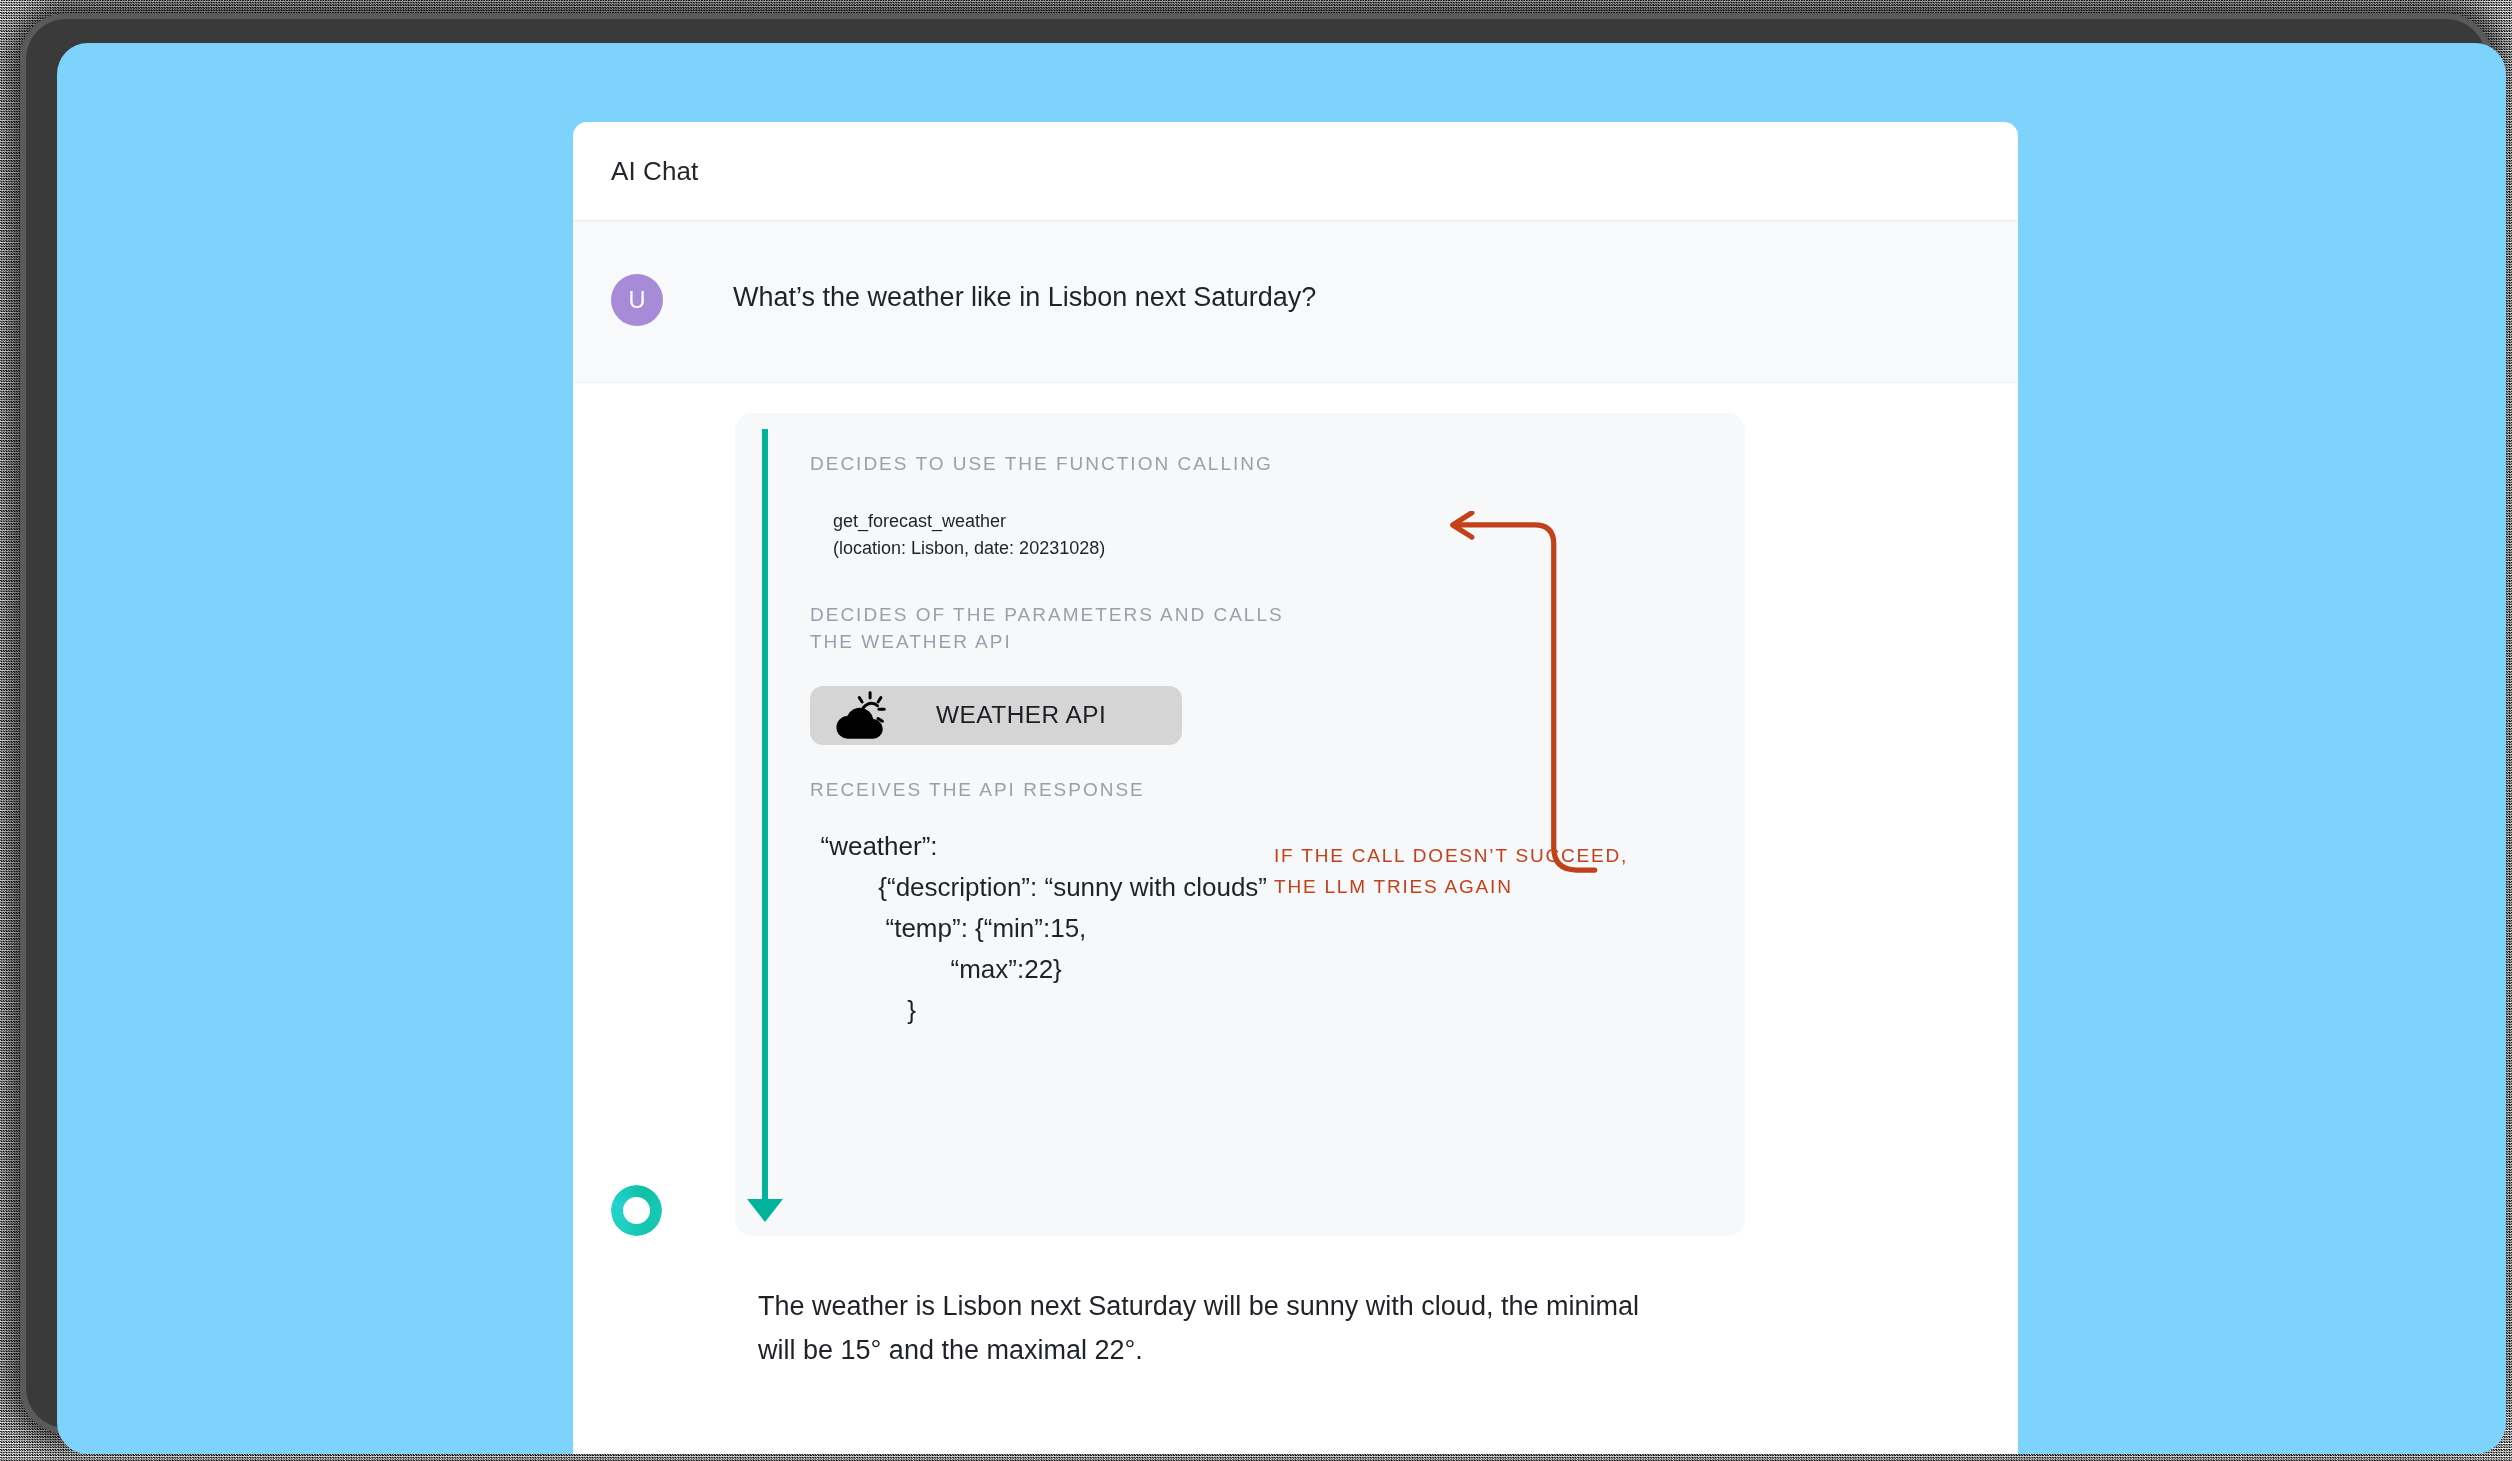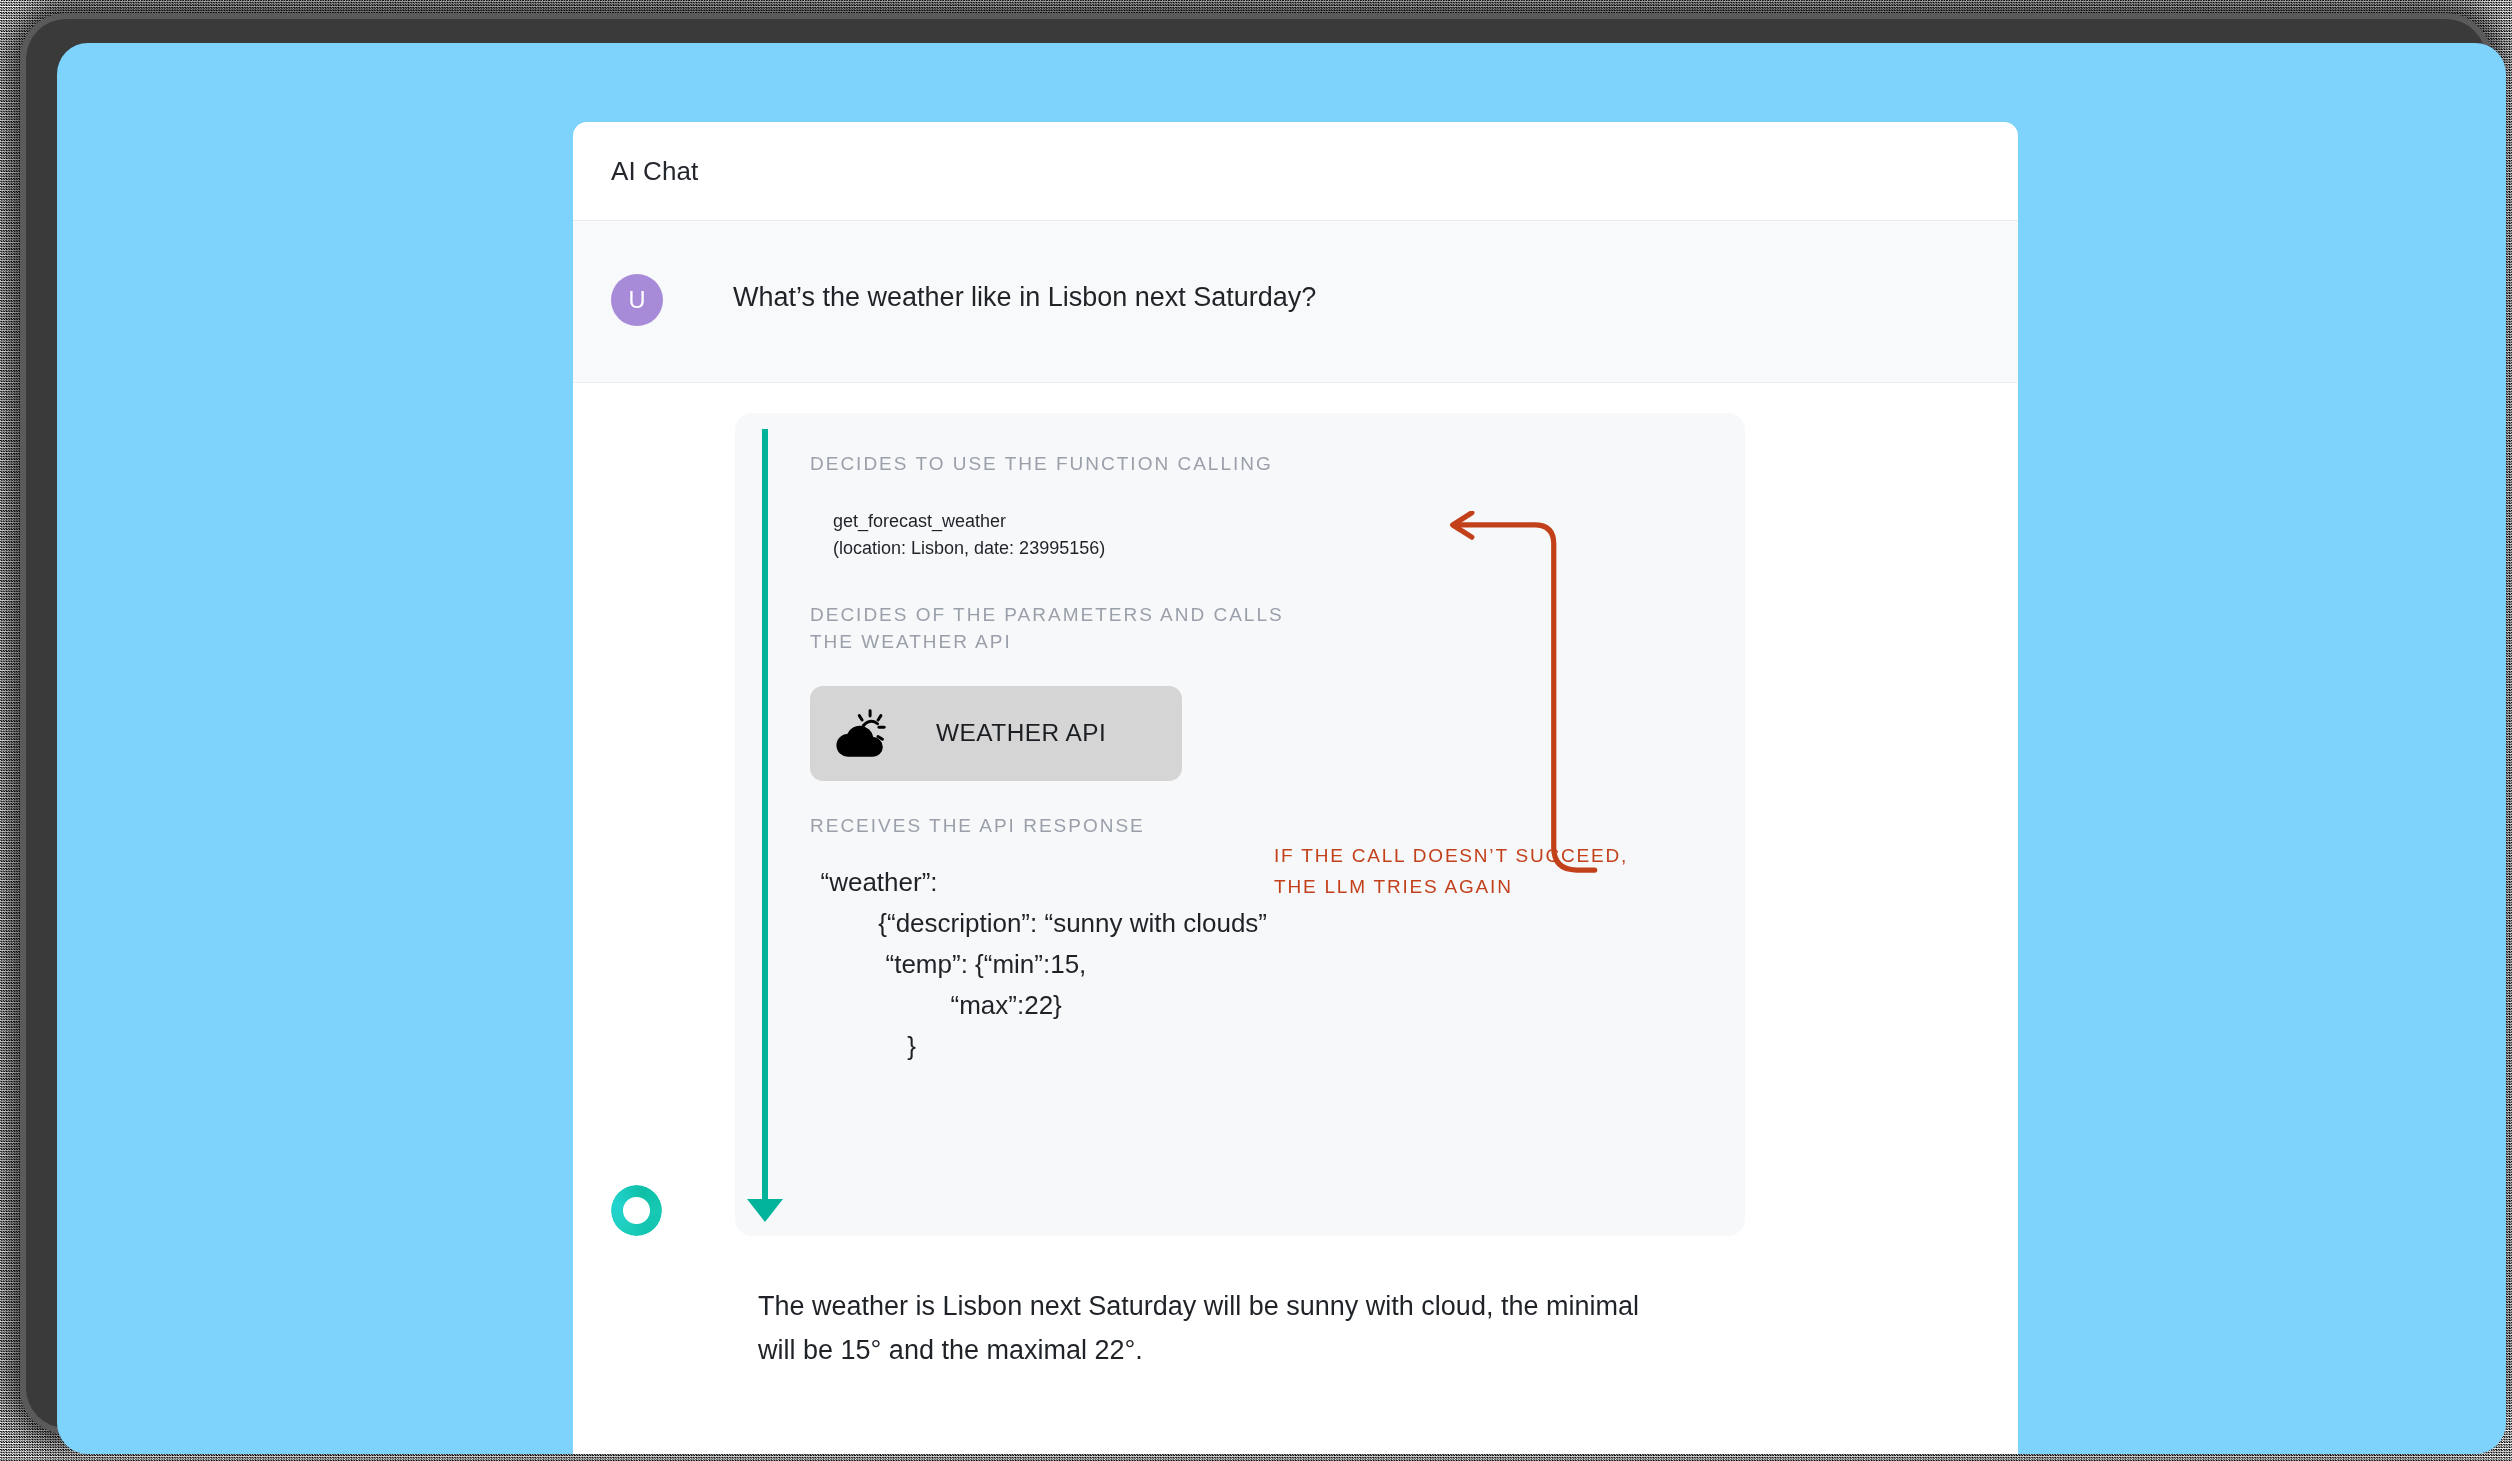--- a/index.html
+++ b/index.html
@@ -180,21 +180,21 @@
   .gap-a { height: 38px; }
   .gap-b { height: 30px; }
   .gap-c { height: 31px; }
 
   
   .api-pill {
     display: inline-flex;
     align-items: center;
     background: #d5d5d5;
     border-radius: 13px;
-    height: 95px;
+    height: 59px;
     padding: 0 37px 0 21px;
     min-width: 372px;
   }
   .api-pill-label {
     font-size: 24.4px;
     letter-spacing: 0.5px;
     color: #1b1e22;
     margin-left: 40px;
   }
   .weather-icon { width: 65px; height: 51px; flex: 0 0 auto; }
@@ -272,21 +272,21 @@
           <div class="timeline-arrow"></div>
 
           <div class="card-inner">
 
             
             <div class="step-label">DECIDES TO USE THE FUNCTION CALLING</div>
 
             
             <div class="fn-block">
               <div>get_forecast_weather</div>
-              <div>(location: Lisbon, date: 23995156)</div>
+              <div>(location: Lisbon, date: 20231028)</div>
             </div>
 
             <div class="gap-a"></div>
 
             
             <div class="step-label">DECIDES OF THE PARAMETERS AND CALLS</div>
             <div class="step-label">THE WEATHER API</div>
 
             <div class="gap-b"></div>
 

